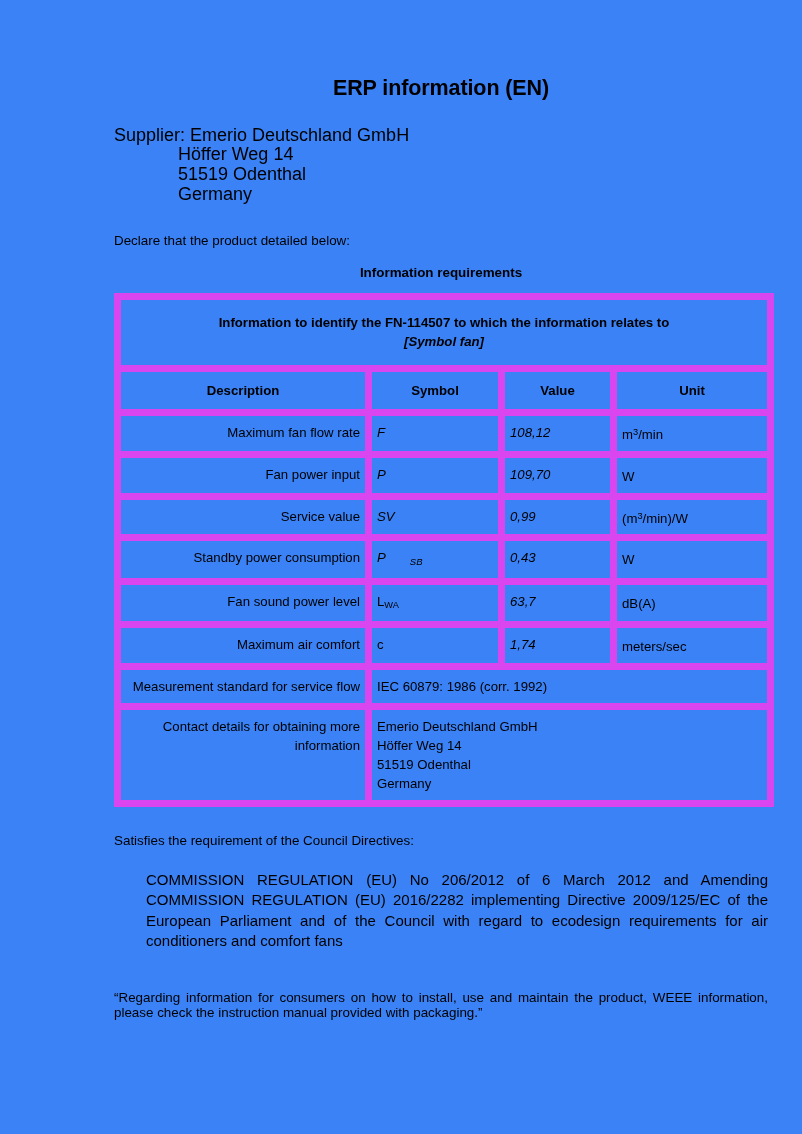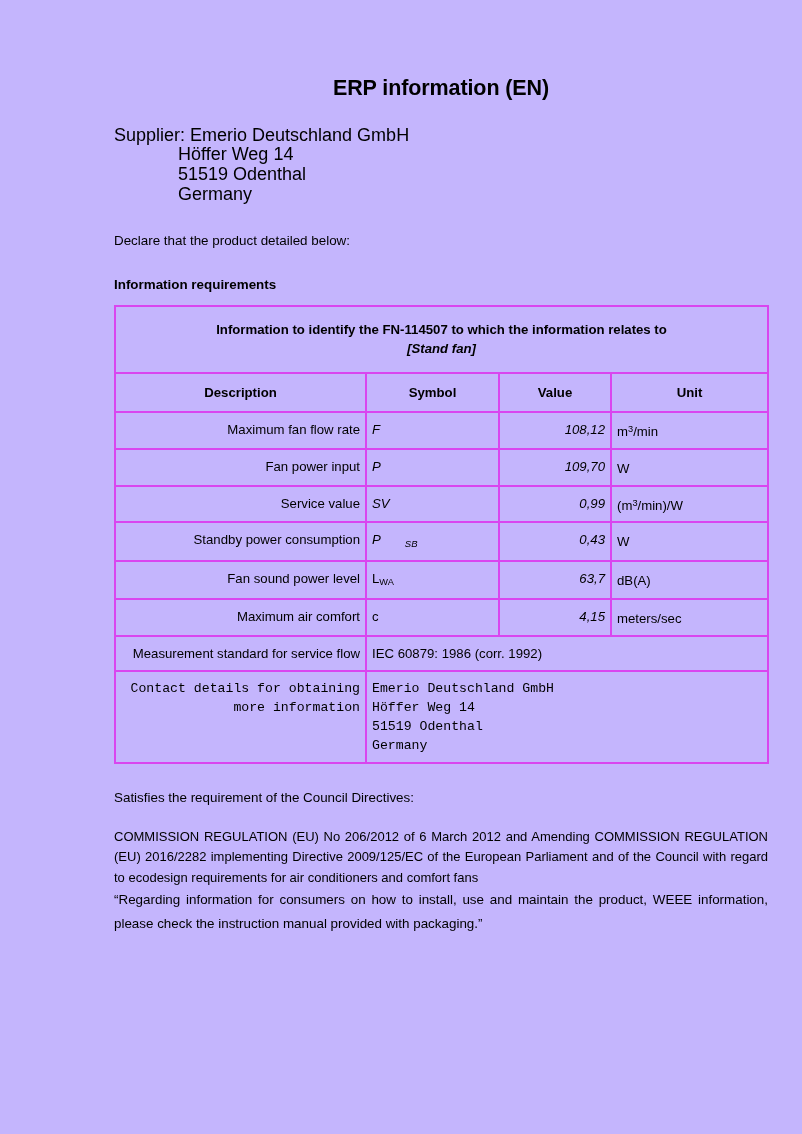--- a/index.html
+++ b/index.html
@@ -13,21 +13,21 @@
     font-family: "Liberation Sans", sans-serif;
     color: #000000;
     -webkit-font-smoothing: antialiased;
   }
   .page {
     position: relative;
     width: 802px;
     height: 1134px;
     box-sizing: border-box;
     padding: 15px;
-    background: #c4b5fd;
+    background: #3b82f6;
     overflow: hidden;
   }
   .content {
     position: absolute;
     left: 114px;
     top: 0;
     width: 654px;
   }
 
   
@@ -50,37 +50,37 @@
   .supplier-line-1 { white-space: nowrap; }
   .supplier-indent { padding-left: 64px; }
 
   .declare-line {
     margin-top: 27px;
     font-size: 13.4px;
     line-height: 19.6px;
   }
 
   .info-req {
-    margin-top: 24px;
-    text-align: left;
+    margin-top: 12px;
+    text-align: center;
     font-size: 13.4px;
     font-weight: bold;
     line-height: 19.6px;
   }
 
   
   table.erp-table {
     margin-top: 11px;
     border-collapse: collapse;
     width: 653px;
     table-layout: fixed;
     font-size: 13.2px;
   }
   table.erp-table td {
-    border: 2px solid #d946ef;
+    border: 7px solid #d946ef;
     padding: 7px 5px 7px 5px;
     vertical-align: top;
     line-height: 19px;
   }
   .col-desc  { width: 251px; }
   .col-sym   { width: 133px; }
   .col-val   { width: 112px; }
   .col-unit  { width: 157px; }
 
   .cell-title {
@@ -96,25 +96,25 @@
   }
   .cell-head {
     text-align: center;
     font-weight: bold;
     padding-top: 9px !important;
     padding-bottom: 9px !important;
   }
   .cell-desc  { text-align: right; }
   .cell-sym   { font-style: italic; }
   .cell-sym-upright { font-style: normal; }
-  .cell-val   { font-style: italic; text-align: right; }
+  .cell-val   { font-style: italic; }
   .cell-unit  { font-style: normal; }
 
   .row-tall td { padding-top: 8px; padding-bottom: 8px; }
-  .row-contact td { padding-bottom: 9px; font-family: Liberation Mono, monospace; }
+  .row-contact td { padding-bottom: 9px; }
 
   sub.sym-sub {
     font-size: 0.72em;
     font-style: italic;
     vertical-align: -0.22em;
     margin-left: 24px;
   }
   sub.sym-sub-upright {
     font-size: 0.70em;
     font-style: normal;
@@ -128,28 +128,30 @@
   .multiline { white-space: pre-line; }
 
   
   .para-satisfies {
     margin-top: 24px;
     font-size: 13.4px;
     line-height: 19.6px;
   }
   .para-justified {
     margin-top: 19px;
-    font-size: 13px;
+    font-size: 15px;
     line-height: 20.6px;
     text-align: justify;
     text-justify: inter-word;
+    margin-left: 32px;
   }
   .para-quote {
-    font-size: 13.4px;
-    line-height: 24px;
+    margin-top: 38px;
+    font-size: 13.4px;
+    line-height: 15px;
     text-align: justify;
     text-justify: inter-word;
   }
 </style>
 </head>
 <body>
 
 <div class="page">
   <div class="content">
 
@@ -170,21 +172,21 @@
       <colgroup>
         <col class="col-desc">
         <col class="col-sym">
         <col class="col-val">
         <col class="col-unit">
       </colgroup>
       <tbody>
         <tr>
           <td class="cell-title" colspan="4">
             <div>Information to identify the FN-114507 to which the information relates to</div>
-            <div class="subtitle">[Stand fan]</div>
+            <div class="subtitle">[Symbol fan]</div>
           </td>
         </tr>
 
         <tr>
           <td class="cell-head">Description</td>
           <td class="cell-head">Symbol</td>
           <td class="cell-head">Value</td>
           <td class="cell-head">Unit</td>
         </tr>
 
@@ -219,21 +221,21 @@
         <tr>
           <td class="cell-desc">Fan sound power level</td>
           <td class="cell-sym cell-sym-upright"><span>L</span><sub class="sym-sub-upright">WA</sub></td>
           <td class="cell-val">63,7</td>
           <td class="cell-unit"><span>dB(A)</span><sup class="unit-sup"></sup><span></span></td>
         </tr>
 
         <tr>
           <td class="cell-desc">Maximum air comfort</td>
           <td class="cell-sym cell-sym-upright"><span>c</span></td>
-          <td class="cell-val">4,15</td>
+          <td class="cell-val">1,74</td>
           <td class="cell-unit"><span>meters/sec</span><sup class="unit-sup"></sup><span></span></td>
         </tr>
 
         <tr class="row-tall">
           <td class="cell-desc">Measurement standard for service flow</td>
           <td class="cell-unit" colspan="3">IEC 60879: 1986 (corr. 1992)</td>
         </tr>
 
         <tr class="row-contact">
           <td class="cell-desc">Contact details for obtaining more information</td>

